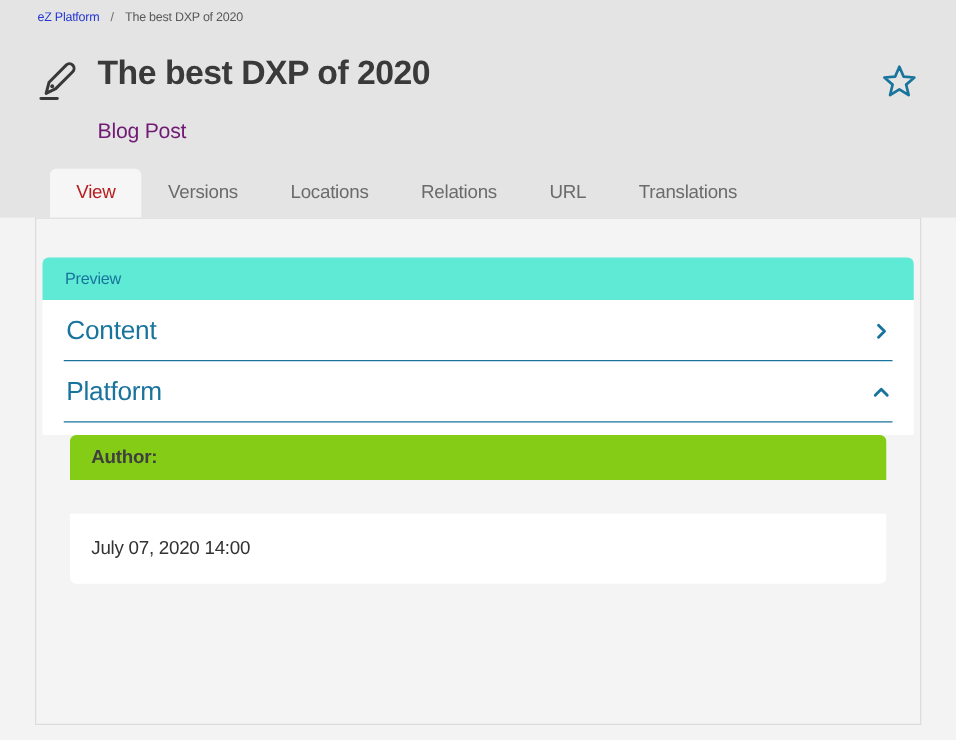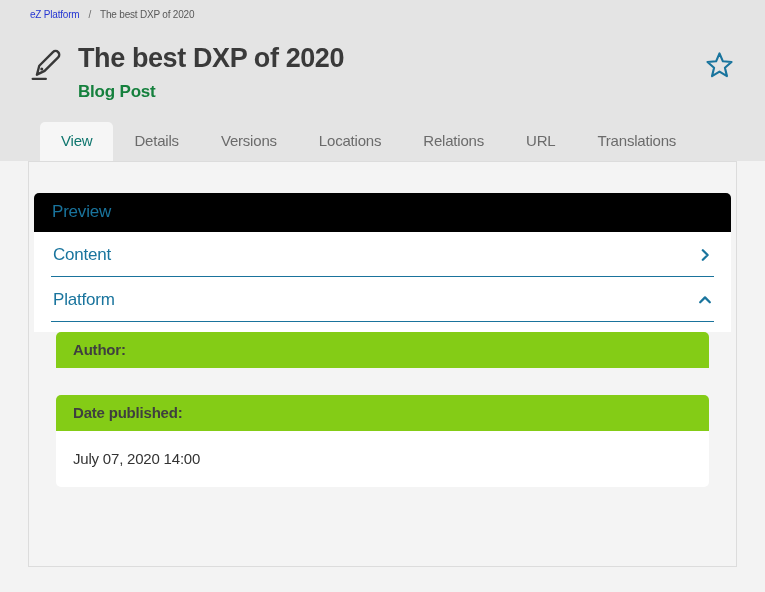--- a/index.html
+++ b/index.html
@@ -25,59 +25,59 @@
   .title-row {
     display:flex; align-items:flex-start;
     padding:23px 28px 0 28px;
   }
   .pen-icon-wrap { width:40px; margin-top:2px; flex:0 0 auto; }
   .title-block { margin-left:10px; }
   .page-title {
     font-size:27px; font-weight:bold; color:#3a3a3a;
     letter-spacing:-0.4px; line-height:1.15;
   }
-  .content-type { font-size:17px; color:#15803d; margin-top:8px; letter-spacing:-0.2px;font-weight:bold; }
+  .content-type { font-size:17px; color:#701a75; margin-top:21px; letter-spacing:-0.2px; }
   .star-btn {
     margin-left:auto; background:none; border:none; cursor:pointer;
     padding:2px; margin-top:4px;
   }
 
   
   .tabs { display:flex; padding:20px 0 0 40px; }
   .tab {
     font-size:15px; color:#6b6b6b; letter-spacing:-0.2px;
     padding:10px 21px 12px 21px; cursor:pointer;
     border-radius:5px 5px 0 0; background:transparent; border:none;
     font-family:inherit;
   }
-  .tab.active { background:#f6f6f6; color:#0f766e; }
+  .tab.active { background:#f6f6f6; color:#b91c1c; }
 
   
   .main { padding:0 28px 15px 28px; }
   .panel {
     background:#f4f4f4;
     border:1px solid #dcdcdc;
     padding:31px 5px 26px 5px;
     min-height:406px;
   }
   .preview-bar {
-    background:#000000;
+    background:#5eead4;
     border-radius:5px 5px 0 0;
     padding:9px 18px 10px 18px;
-    font-size:17px; color:#19749d; letter-spacing:-0.2px;
+    font-size:13px; color:#19749d; letter-spacing:-0.2px;
   }
   .accordion { background:#ffffff; padding:0 0 10px 0; }
   .acc-row {
     margin:0 17px;
     padding:13px 2px 11px 2px;
     border-bottom:1.5px solid #1a739c;
     display:flex; align-items:center; justify-content:space-between;
     cursor:pointer;
   }
-  .acc-label { font-size:17px; color:#19749d; letter-spacing:-0.2px; }
+  .acc-label { font-size:21px; color:#19749d; letter-spacing:-0.2px; }
 
   
   .metadata-body { background:#f4f4f4; padding:0 22px; }
   .field-group { margin-bottom:27px; }
   .field-group:last-child { margin-bottom:0; }
   .field-header {
     background:#84cc16; border-radius:5px 5px 0 0;
     padding:9px 17px 10px 17px;
     font-size:15px; font-weight:bold; color:#3f3f3f; letter-spacing:-0.2px;
   }
@@ -117,21 +117,20 @@
       <span>
         <svg width="31" height="31" viewBox="0 0 32 32" fill="none" stroke="#19749d" stroke-width="2.2" stroke-linejoin="round">
           <path d="M16 4.5 l3.5 8.2 8.9 0.7 -6.8 5.9 2.1 8.7 -7.7 -4.7 -7.7 4.7 2.1 -8.7 -6.8 -5.9 8.9 -0.7 z"></path>
         </svg>
       </span>
     </button>
   </div>
 
   <div class="tabs">
     <button class="tab active">View</button>
-    <button class="tab">Details</button>
     <button class="tab">Versions</button>
     <button class="tab">Locations</button>
     <button class="tab">Relations</button>
     <button class="tab">URL</button>
     <button class="tab">Translations</button>
   </div>
 </div>
 
 <div class="main">
   <div class="panel">
@@ -159,19 +158,18 @@
       </div>
     </div>
 
     <div class="metadata-body">
 
       <div class="field-group">
         <div class="field-header">Author:</div>
       </div>
 
       <div class="field-group">
-        <div class="field-header">Date published:</div>
         <div class="field-value">July 07, 2020 14:00</div>
       </div>
 
     </div>
   </div>
 </div>
 
 </body></html>

